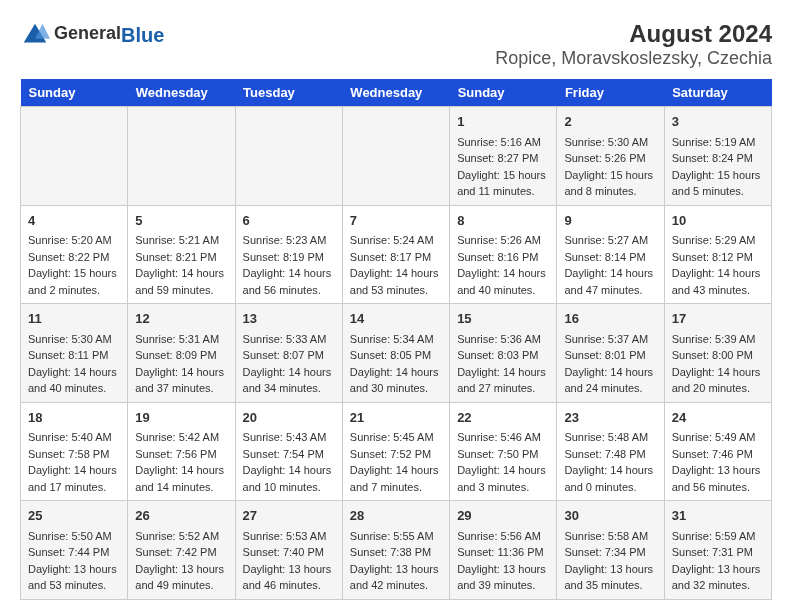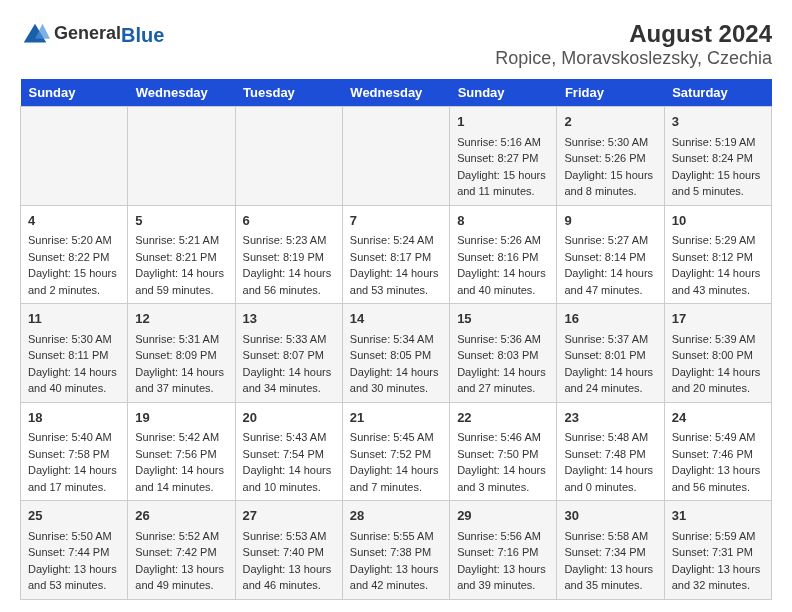--- a/index.html
+++ b/index.html
@@ -327,21 +327,21 @@
         <td>
           <span class="day-num">28</span>
           <div>Sunrise: 5:55 AM</div>
           <div>Sunset: 7:38 PM</div>
           <div>Daylight: 13 hours</div>
           <div>and 42 minutes.</div>
         </td>
         <td>
           <span class="day-num">29</span>
           <div>Sunrise: 5:56 AM</div>
-          <div>Sunset: 7:16 PM</div>
+          <div>Sunset: 11:36 PM</div>
           <div>Daylight: 13 hours</div>
           <div>and 39 minutes.</div>
         </td>
         <td>
           <span class="day-num">30</span>
           <div>Sunrise: 5:58 AM</div>
           <div>Sunset: 7:34 PM</div>
           <div>Daylight: 13 hours</div>
           <div>and 35 minutes.</div>
         </td>

